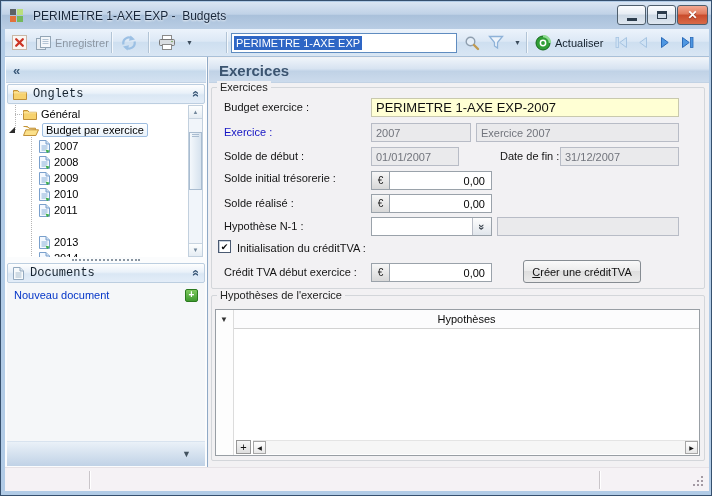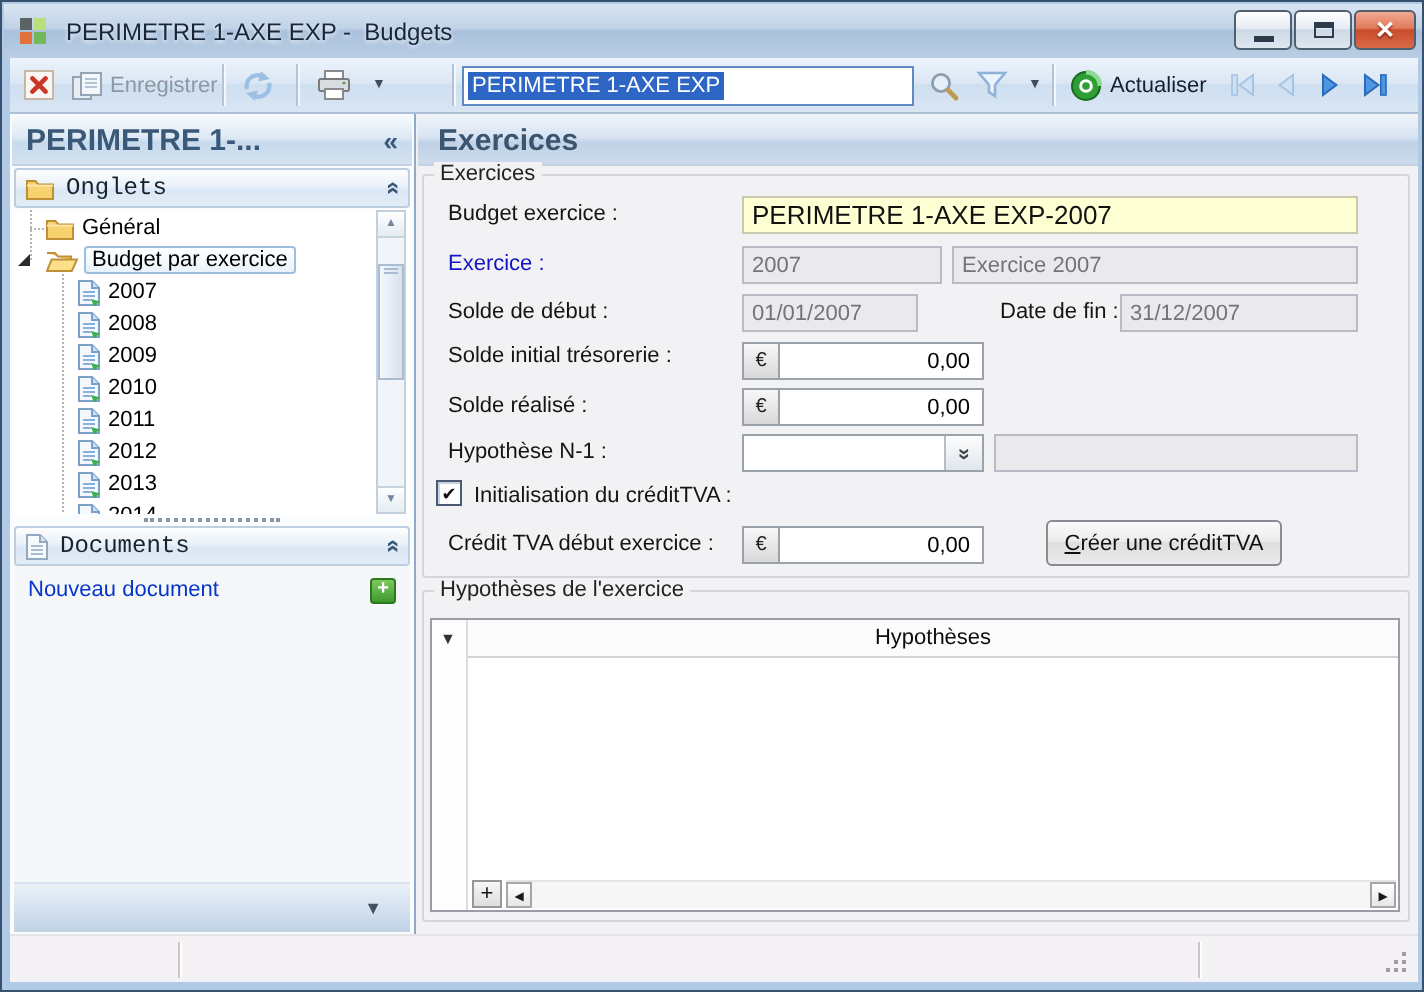--- a/index.html
+++ b/index.html
@@ -255,21 +255,20 @@
           <path d="M2.5 1.5 L9.2 6.5 L2.5 11.5 Z" fill="#4e97e2" stroke="#2a6ab8"></path>
           <rect x="10.4" y="1.5" width="2.6" height="10" fill="#4e97e2" stroke="#2a6ab8" stroke-width="0.8"></rect>
         </svg>
     </div>
   </div>
 
   <div class="content">
 
     <div class="sidebar">
       <div class="side-header">
-        <span class="hdr">PERIMETRE 1-...</span>
         <span class="collapse-g">«</span>
       </div>
 
       <div class="group-bar" style="top:27px">
         <svg width="14" height="11" viewBox="0 0 14 11">
             <path d="M0.5 1.5 h4.2 l1.6 1.8 h7.2 v7.2 h-13 z" fill="#f7d26e" stroke="#c09038"></path>
             <path d="M0.5 3.8 h13" stroke="#fce8a8"></path>
           </svg>
         <span class="glabel">Onglets</span>
         <span class="chev-up">»</span>
@@ -334,29 +333,20 @@
           <span class="tree-label">2010</span>
         </div>
         <div class="tree-row" style="top:97px; left:32px">
           <svg width="11" height="13" viewBox="0 0 11 13">
               <path d="M0.5 0.5 H7 L10.5 4 V12.5 H0.5 Z" fill="#f4f9ff" stroke="#7aa0cc"></path>
               <path d="M7 0.5 V4 H10.5" fill="#cfe0f2" stroke="#7aa0cc"></path>
               <path d="M2.5 6 h6 M2.5 8 h6 M2.5 10 h4" stroke="#89b0d8"></path>
               <path d="M6.5 9.5 l4.5 1.2 -3 2.6 z" fill="#3fae4f"></path>
             </svg>
           <span class="tree-label">2011</span>
-        </div>
-        <div class="tree-row" style="top:113px; left:32px">
-          <svg width="11" height="13" viewBox="0 0 11 13">
-              <path d="M0.5 0.5 H7 L10.5 4 V12.5 H0.5 Z" fill="#f4f9ff" stroke="#7aa0cc"></path>
-              <path d="M7 0.5 V4 H10.5" fill="#cfe0f2" stroke="#7aa0cc"></path>
-              <path d="M2.5 6 h6 M2.5 8 h6 M2.5 10 h4" stroke="#89b0d8"></path>
-              <path d="M6.5 9.5 l4.5 1.2 -3 2.6 z" fill="#3fae4f"></path>
-            </svg>
-          <span class="tree-label">2012</span>
         </div>
         <div class="tree-row" style="top:129px; left:32px">
           <svg width="11" height="13" viewBox="0 0 11 13">
               <path d="M0.5 0.5 H7 L10.5 4 V12.5 H0.5 Z" fill="#f4f9ff" stroke="#7aa0cc"></path>
               <path d="M7 0.5 V4 H10.5" fill="#cfe0f2" stroke="#7aa0cc"></path>
               <path d="M2.5 6 h6 M2.5 8 h6 M2.5 10 h4" stroke="#89b0d8"></path>
               <path d="M6.5 9.5 l4.5 1.2 -3 2.6 z" fill="#3fae4f"></path>
             </svg>
           <span class="tree-label">2013</span>
         </div>

